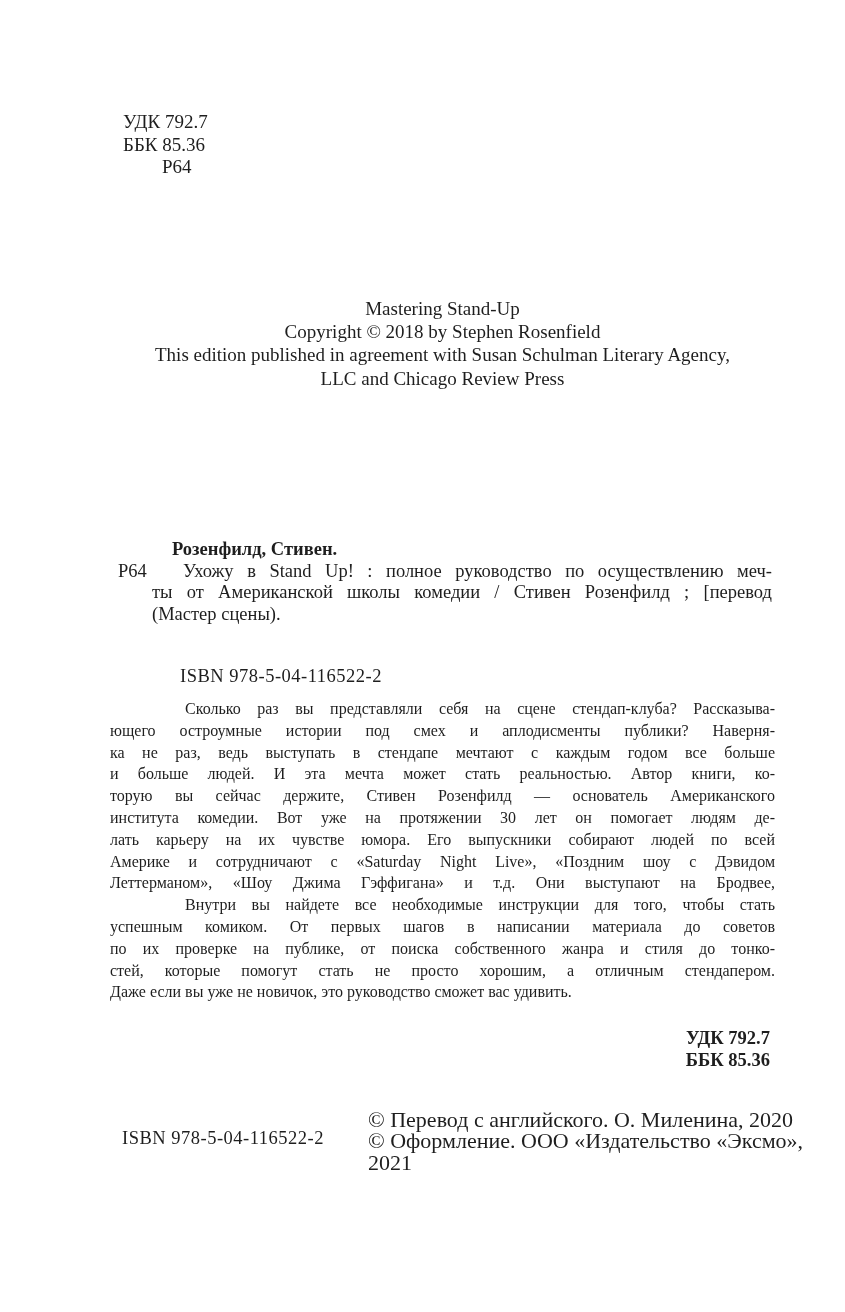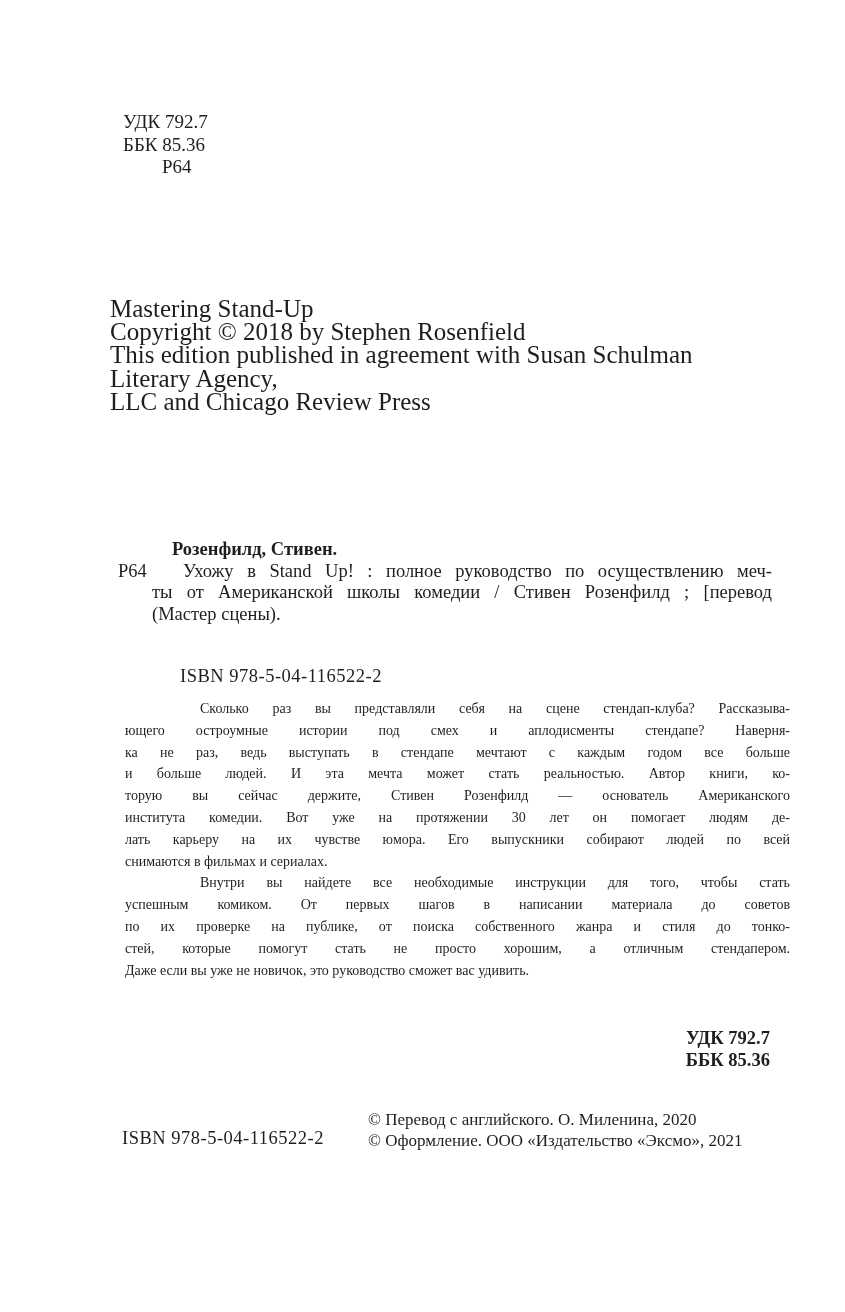--- a/index.html
+++ b/index.html
@@ -21,21 +21,22 @@
   
   .class-top {
     top: 111px; left: 123px;
     font-size: 19px; line-height: 22.5px;
   }
   .class-top .sign-line { text-indent: 39px; }
 
   
   .copy-en {
     top: 297px; left: 110px; width: 665px;
-    font-size: 25px; line-height: 23.2px;
+    font-size: 19px; line-height: 23.2px;
+    text-align: center;
   }
 
   
   .catalog {
     top: 539px; left: 152px; width: 620px;
     font-size: 18.5px; line-height: 21.7px;
   }
   .cat-header { font-weight: bold; text-indent: 20px; }
   .cat-sign {
     position: absolute;
@@ -48,40 +49,40 @@
   .cat-first { text-indent: 31px; }
 
   
   .isbn-top {
     top: 666px; left: 180px;
     font-size: 18.5px; letter-spacing: 0.5px;
   }
 
   
   .annotation {
-    top: 698px; left: 125px; width: 665px;
-    font-size: 14px; line-height: 21.8px;
+    top: 698px; left: 110px; width: 665px;
+    font-size: 16px; line-height: 21.8px;
   }
   .annotation .ind { text-indent: 75px; }
 
   
   .class-bottom {
     top: 1027px; left: 110px; width: 660px;
     font-size: 18.5px; line-height: 22px;
     font-weight: bold; text-align: right;
   }
 
   
   .footer-isbn {
     top: 1128px; left: 122px;
     font-size: 18.5px; letter-spacing: 0.5px;
   }
   .footer-copy {
     top: 1109px; left: 368px;
-    font-size: 17px; line-height: 21.3px; font-family: Liberation Serif, serif;
+    font-size: 22px; line-height: 21.3px; font-family: Liberation Serif, serif;
   }
 </style>
 </head>
 <body>
 
 <div class="page">
 
   <div class="abs class-top">
     <div>УДК 792.7</div>
     <div>ББК 85.36</div>
@@ -100,27 +101,28 @@
     <div class="cat-header">Розенфилд, Стивен.</div>
     <div class="jline cat-first">Ухожу в Stand Up! : полное руководство по осуществлению меч-</div>
     <div class="jline">ты от Американской школы комедии / Стивен Розенфилд ; [перевод</div>
     <div class="jline last">(Мастер сцены).</div>
   </div>
 
   <div class="abs isbn-top">ISBN 978-5-04-116522-2</div>
 
   <div class="abs annotation">
     <div class="jline ind">Сколько раз вы представляли себя на сцене стендап-клуба? Рассказыва-</div>
-    <div class="jline">ющего остроумные истории под смех и аплодисменты стендапе? Наверня-</div>
+    <div class="jline">ющего остроумные истории под смех и аплодисменты публики? Наверня-</div>
     <div class="jline">ка не раз, ведь выступать в стендапе мечтают с каждым годом все больше</div>
     <div class="jline">и больше людей. И эта мечта может стать реальностью. Автор книги, ко-</div>
     <div class="jline">торую вы сейчас держите, Стивен Розенфилд — основатель Американского</div>
     <div class="jline">института комедии. Вот уже на протяжении 30 лет он помогает людям де-</div>
     <div class="jline">лать карьеру на их чувстве юмора. Его выпускники собирают людей по всей</div>
-    <div class="jline last">снимаются в фильмах и сериалах.</div>
+    <div class="jline">Америке и сотрудничают с «Saturday Night Live», «Поздним шоу с Дэвидом</div>
+    <div class="jline">Леттерманом», «Шоу Джима Гэффигана» и т.д. Они выступают на Бродвее,</div>
     <div class="jline ind">Внутри вы найдете все необходимые инструкции для того, чтобы стать</div>
     <div class="jline">успешным комиком. От первых шагов в написании материала до советов</div>
     <div class="jline">по их проверке на публике, от поиска собственного жанра и стиля до тонко-</div>
     <div class="jline">стей, которые помогут стать не просто хорошим, а отличным стендапером.</div>
     <div class="jline last">Даже если вы уже не новичок, это руководство сможет вас удивить.</div>
   </div>
 
   <div class="abs class-bottom">
     <div>УДК 792.7</div>
     <div>ББК 85.36</div>

